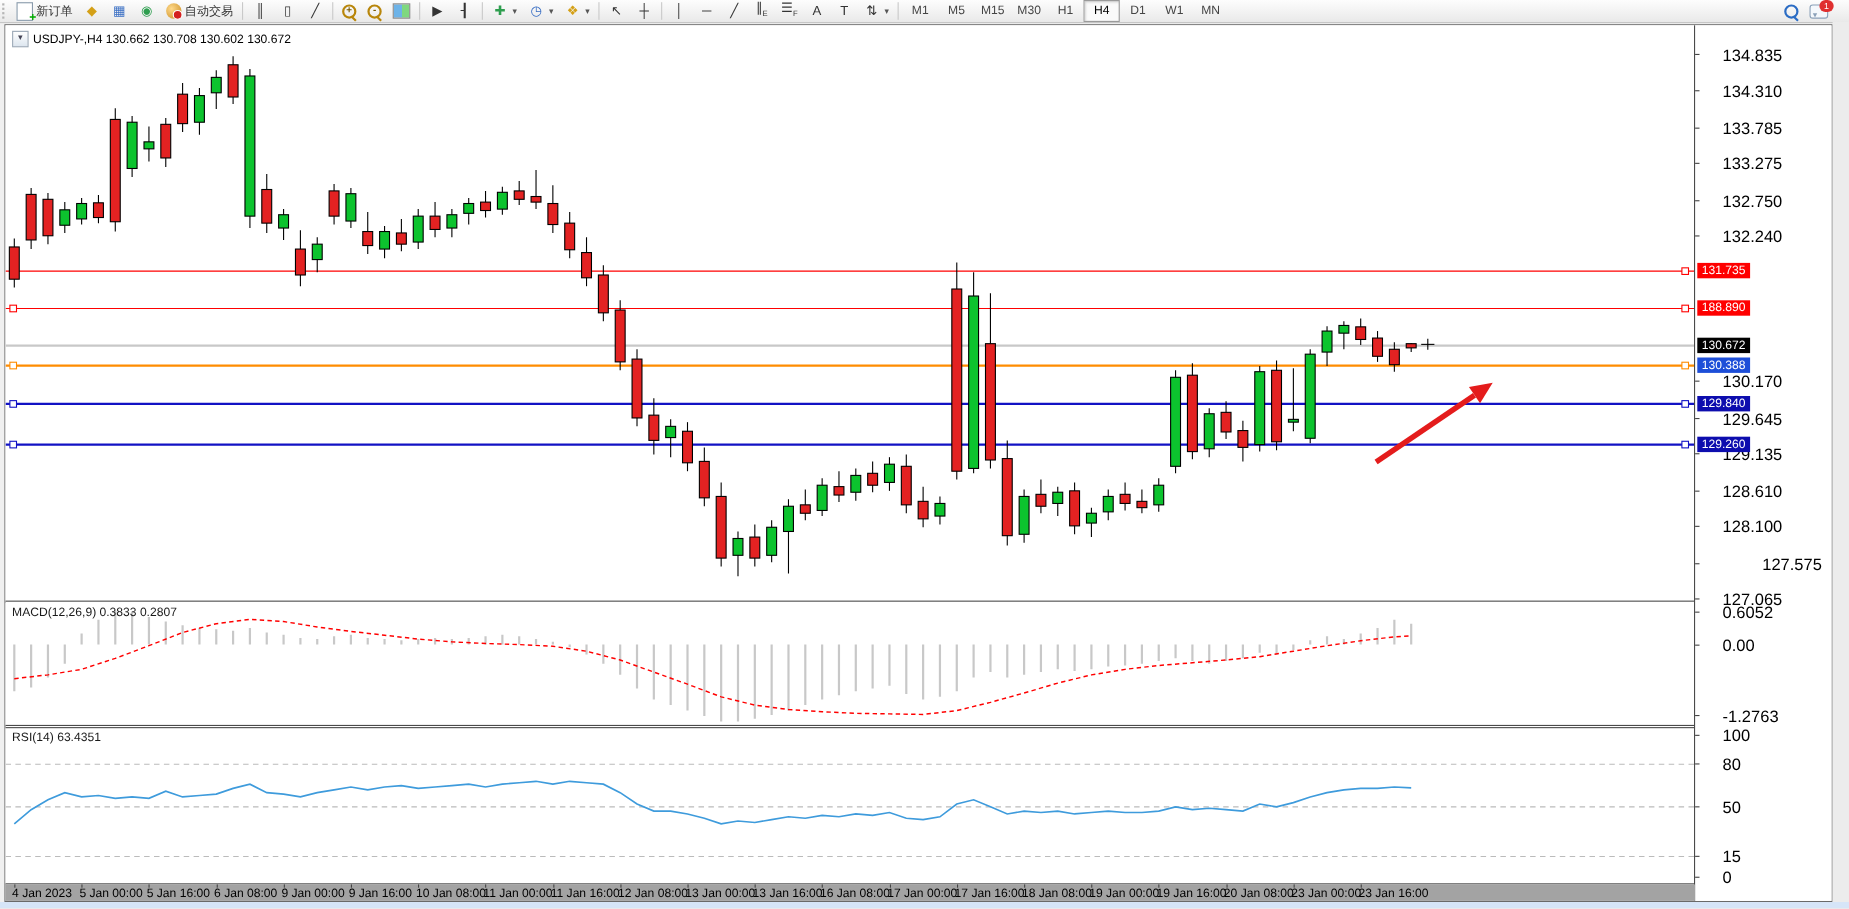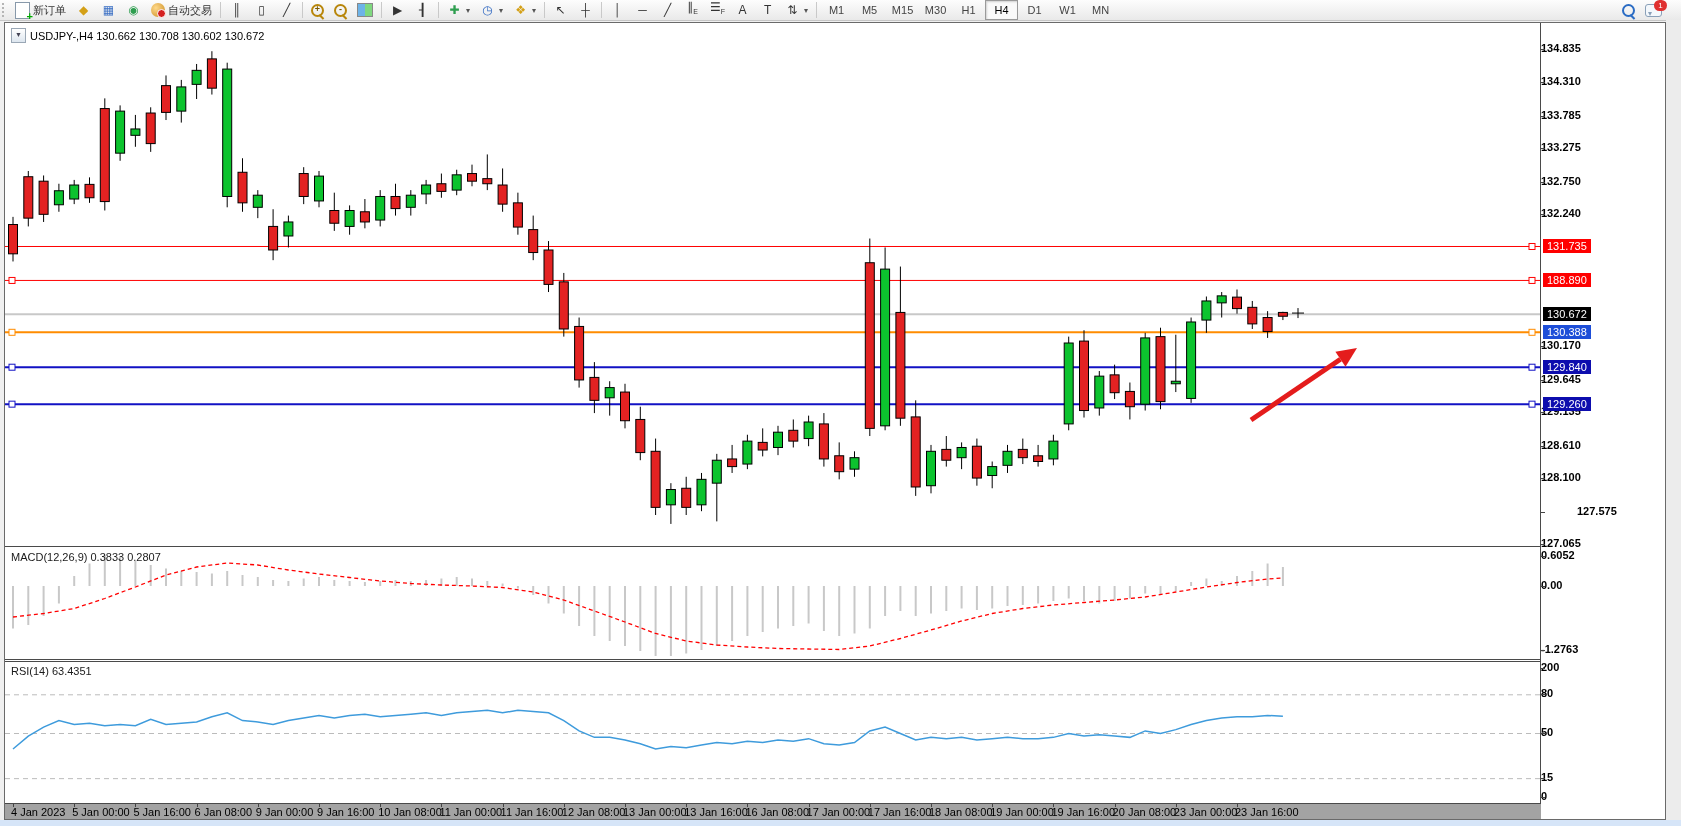--- a/index.html
+++ b/index.html
@@ -42,21 +42,21 @@
   
   #chartwin{position:absolute;left:4px;top:22px;width:1660px;height:796px;
     background:#fff;border:1px solid #6a6a6a;}
   .panel{position:absolute;left:0;width:1536px;background:#fff;}
   #main-panel{top:0;height:523px;border-bottom:1px solid #4a4a4a;}
   #macd-panel{top:525px;height:111px;border-bottom:1px solid #4a4a4a;}
   #rsi-panel{top:638px;height:141px;border-bottom:1px solid #4a4a4a;border-top:1px solid #4a4a4a;}
   #axis-col{position:absolute;right:0;top:0;width:124px;height:796px;background:#fff;
     border-left:1px solid #4a4a4a;}
   #time-axis{position:absolute;left:0;top:781px;width:1536px;height:15px;background:#a3a3a3;}
-  .axlabel{position:absolute;left:0;font-size:11px;color:#000;white-space:nowrap;font-weight:bold;}
+  .axlabel{position:absolute;left:25px;font-size:15px;color:#000;white-space:nowrap;}
   .axbadge{position:absolute;left:2px;font-size:11px;color:#fff;padding:0 4px;height:14px;
     line-height:14px;white-space:nowrap;}
   .tickdash{position:absolute;left:0;width:4px;height:1px;background:#444;}
   .tlabel{position:absolute;top:2px;font-size:11px;color:#000;white-space:nowrap;}
   .ttick{position:absolute;top:0;width:1px;height:3px;background:#444;}
   #symbol-title{position:absolute;left:6px;top:5px;display:flex;align-items:center;gap:4px;
     font-size:11px;color:#000;z-index:5;}
   #oneclick{width:13px;height:13px;border:1px solid #9aa7b5;background:linear-gradient(#fff,#dde6ef);
     font-size:7px;line-height:12px;text-align:center;color:#445;}
   .indlabel{position:absolute;left:6px;top:3px;font-size:11px;color:#1a1a1a;z-index:4;}
@@ -701,21 +701,21 @@
         <div class="axbadge" style="top: 302.303px; background: #1d4ed8;">130.388</div>
         <div class="axbadge" style="top: 337.214px; background: rgb(13, 13, 174);">129.840</div>
         <div class="axbadge" style="top: 374.164px; background: rgb(13, 13, 174);">129.260</div>
         <div class="axbadge" style="top: 284.21px; background: rgb(0, 0, 0);">130.672</div>
         <div class="axlabel" style="top: 525.74px;">0.6052</div>
         <div class="tickdash" style="top: 532.74px;"></div>
         <div class="axlabel" style="top: 556px;">0.00</div>
         <div class="tickdash" style="top: 563px;"></div>
         <div class="axlabel" style="top: 619.815px;">-1.2763</div>
         <div class="tickdash" style="top: 626.815px;"></div>
-        <div class="axlabel" style="top: 638px;">200</div>
+        <div class="axlabel" style="top: 638px;">100</div>
         <div class="tickdash" style="top: 645px;"></div>
         <div class="axlabel" style="top: 663.8px;">80</div>
         <div class="tickdash" style="top: 670.8px;"></div>
         <div class="axlabel" style="top: 702.5px;">50</div>
         <div class="tickdash" style="top: 709.5px;"></div>
         <div class="axlabel" style="top: 747.65px;">15</div>
         <div class="tickdash" style="top: 754.65px;"></div>
         <div class="axlabel" style="top: 767px;">0</div>
         <div class="tickdash" style="top: 774px;"></div>
       </div>

